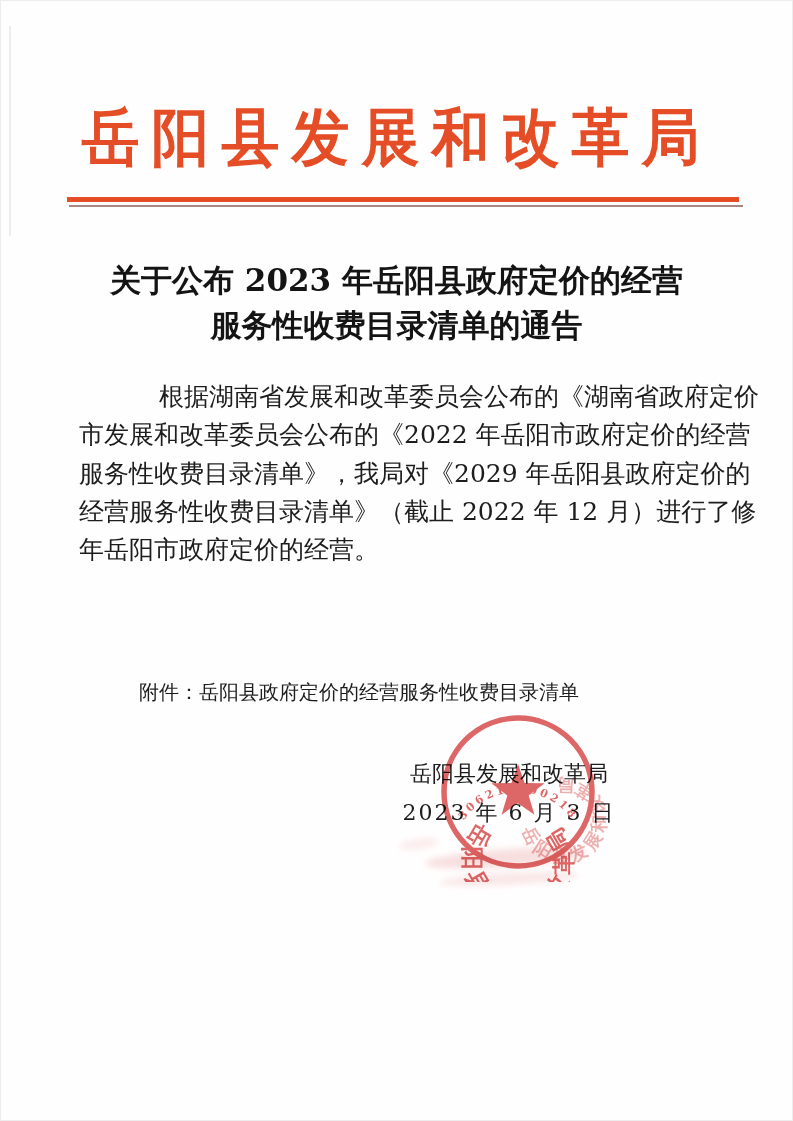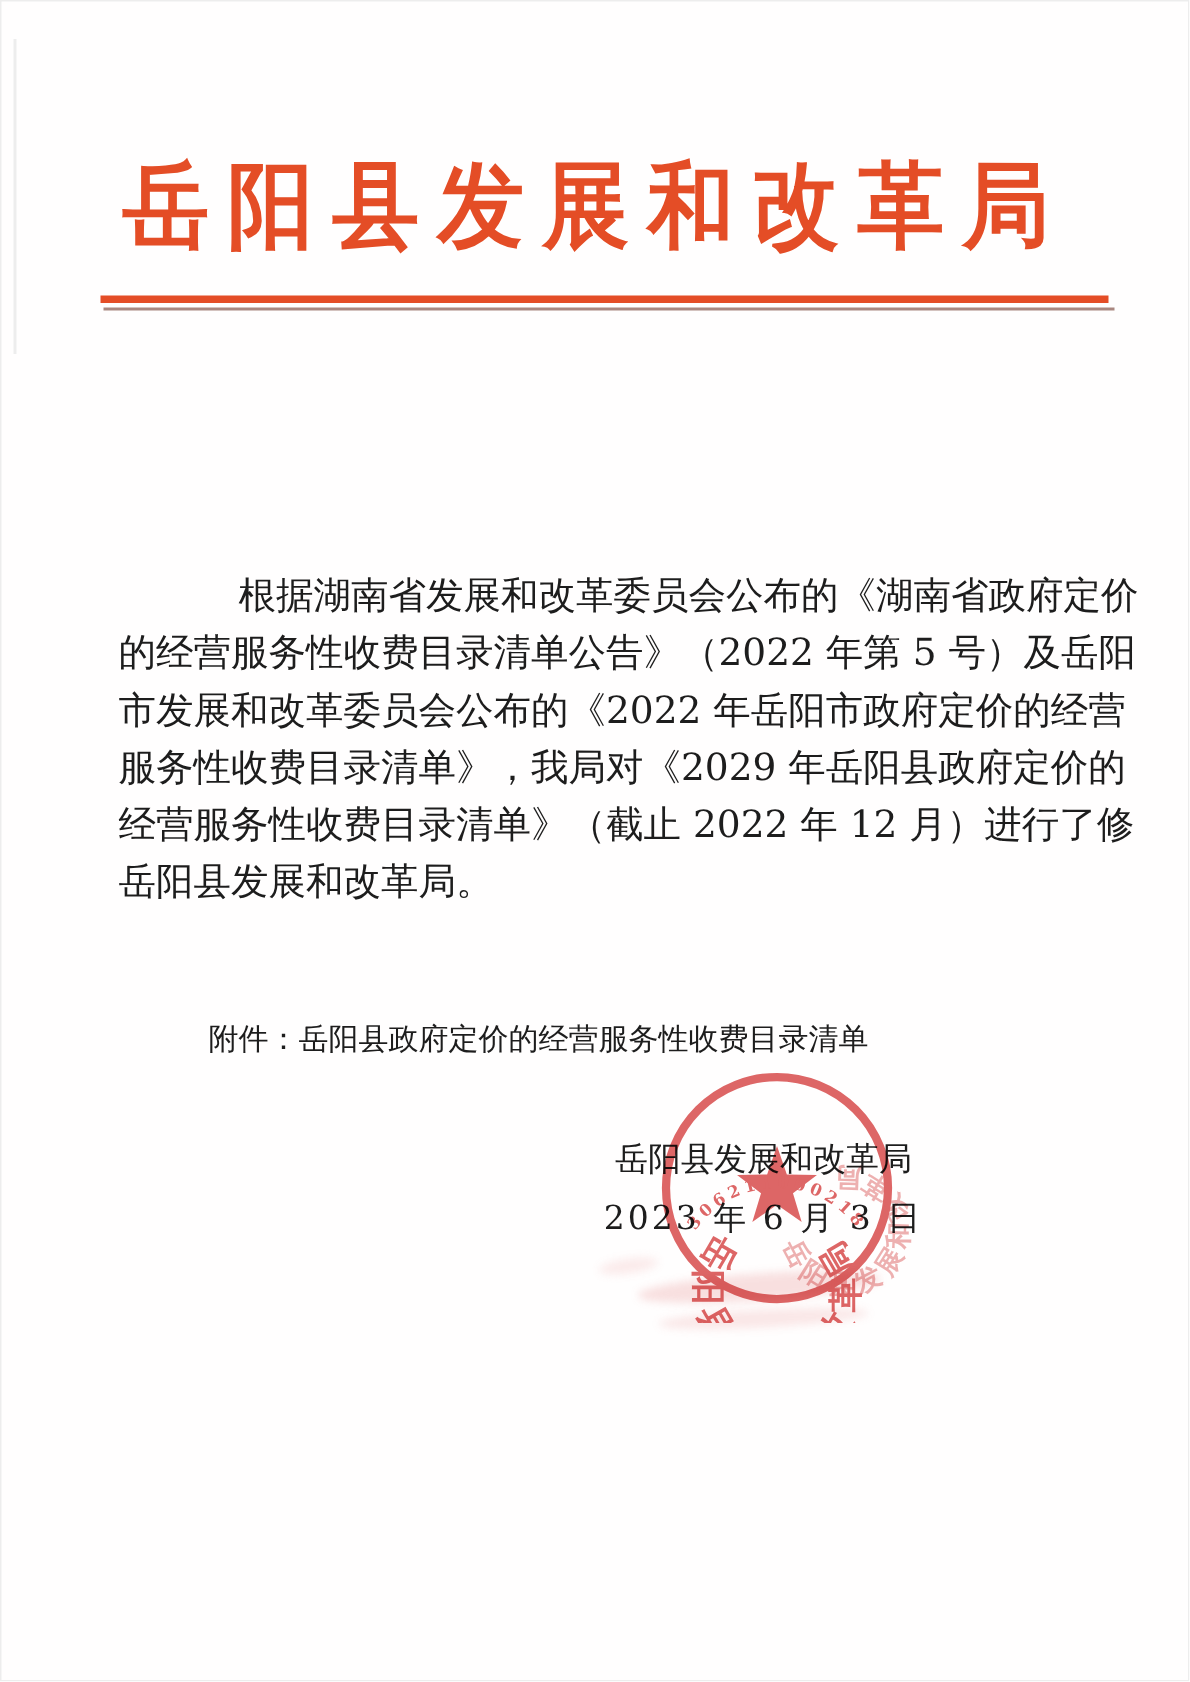--- a/index.html
+++ b/index.html
@@ -103,28 +103,31 @@
 
 <div class="page">
 
   <div class="scan-edge"></div>
 
   <div class="letterhead">岳阳县发展和改革局</div>
 
   <div class="rule-thick"></div>
   <div class="rule-thin"></div>
 
+  <div class="doc-title">
+    <div>关于公布 2023 年岳阳县政府定价的经营</div>
+    <div>服务性收费目录清单的通告</div>
+  </div>
 
   <div class="body-block">
     <div class="bline first">根据湖南省发展和改革委员会公布的《湖南省政府定价</div>
-    <div class="bline">的经营服务性收费目录清单公告》（2022 年第 5 号）及岳阳</div>
     <div class="bline">市发展和改革委员会公布的《2022 年岳阳市政府定价的经营</div>
     <div class="bline">服务性收费目录清单》，我局对《2029 年岳阳县政府定价的</div>
     <div class="bline">经营服务性收费目录清单》（截止 2022 年 12 月）进行了修</div>
-    <div class="bline last">岳阳县发展和改革局。</div>
+    <div class="bline last">年岳阳市政府定价的经营。</div>
   </div>
 
   <div class="attachment">附件：岳阳县政府定价的经营服务性收费目录清单</div>
 
   <div class="sig-org">岳阳县发展和改革局</div>
   <div class="sig-date">2023 年 6 月 3 日</div>
 
   <svg class="seal" viewBox="-90 -90 180 180" xmlns="http://www.w3.org/2000/svg">
     <defs>
       <path id="sealTopArc" d="M -40.9,34.4 A 53.5 53.5 0 1 0 40.9,34.4" fill="none"></path>

